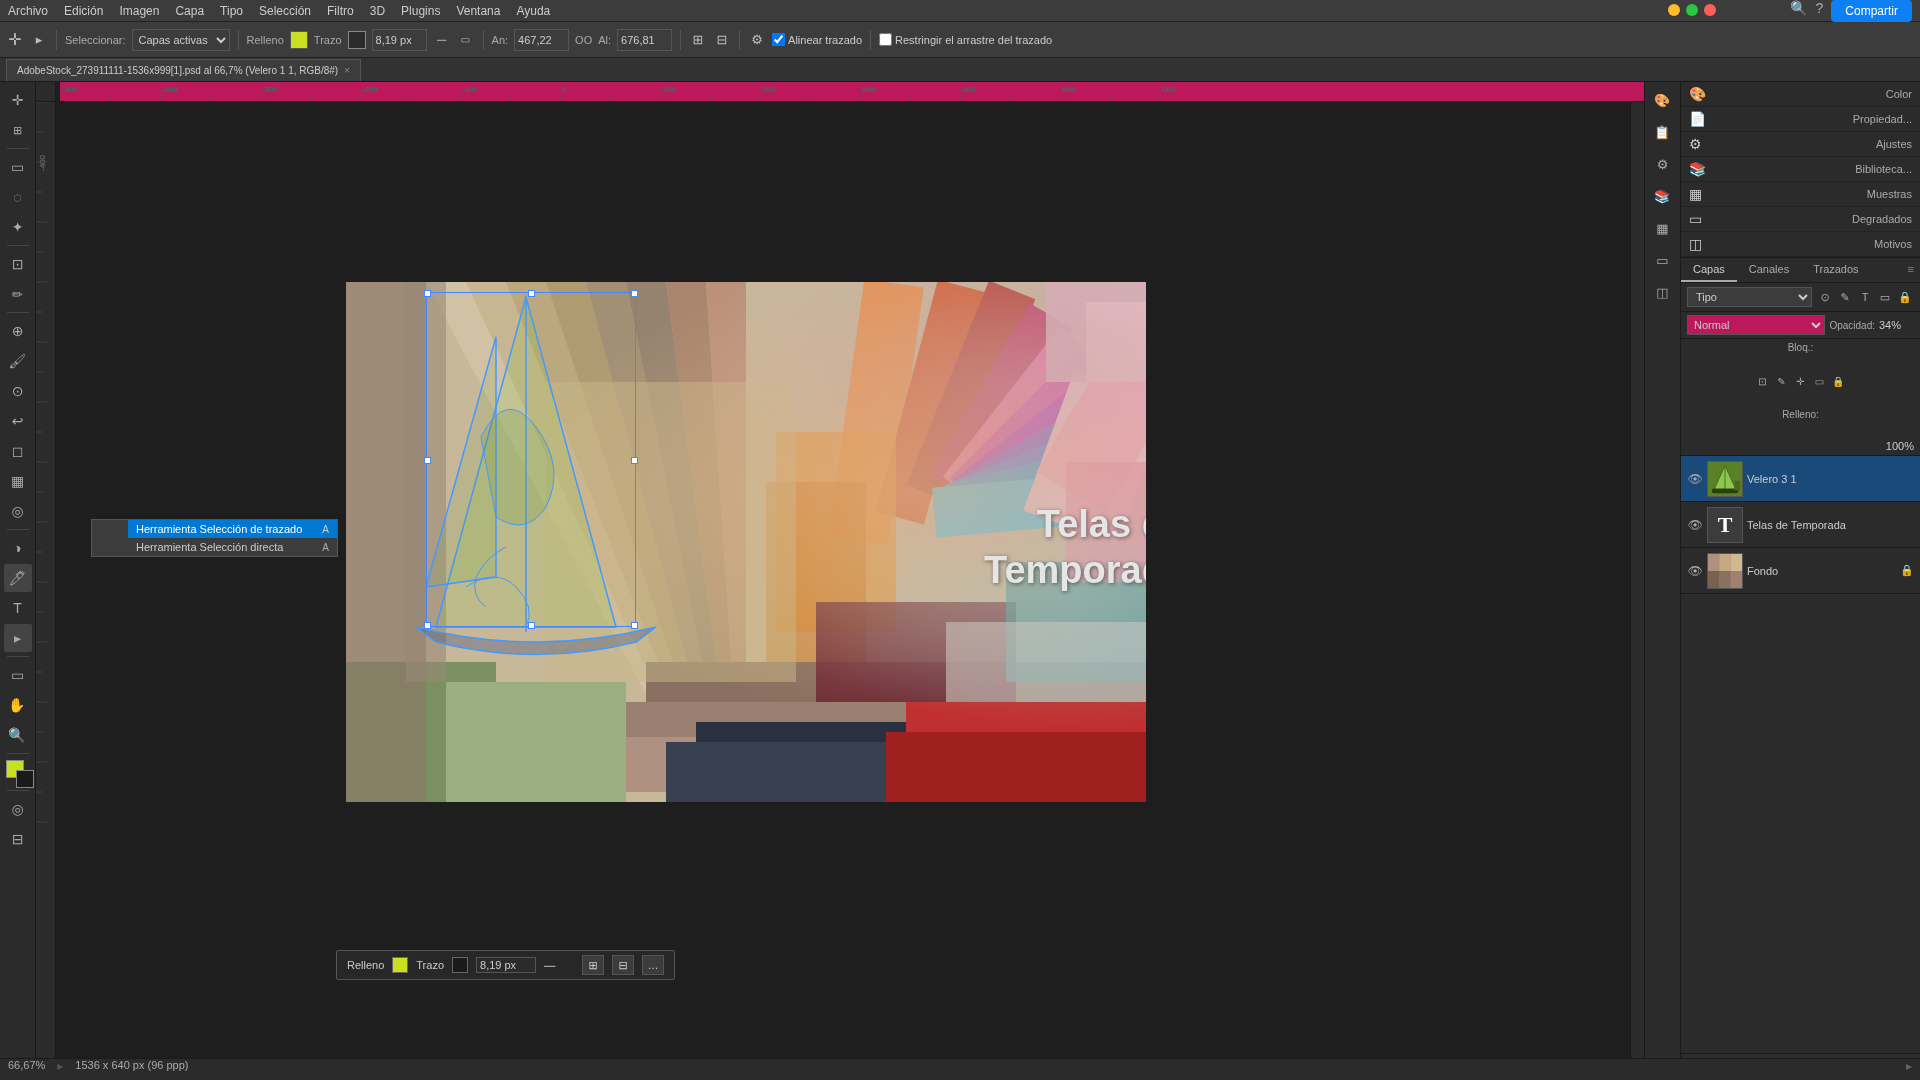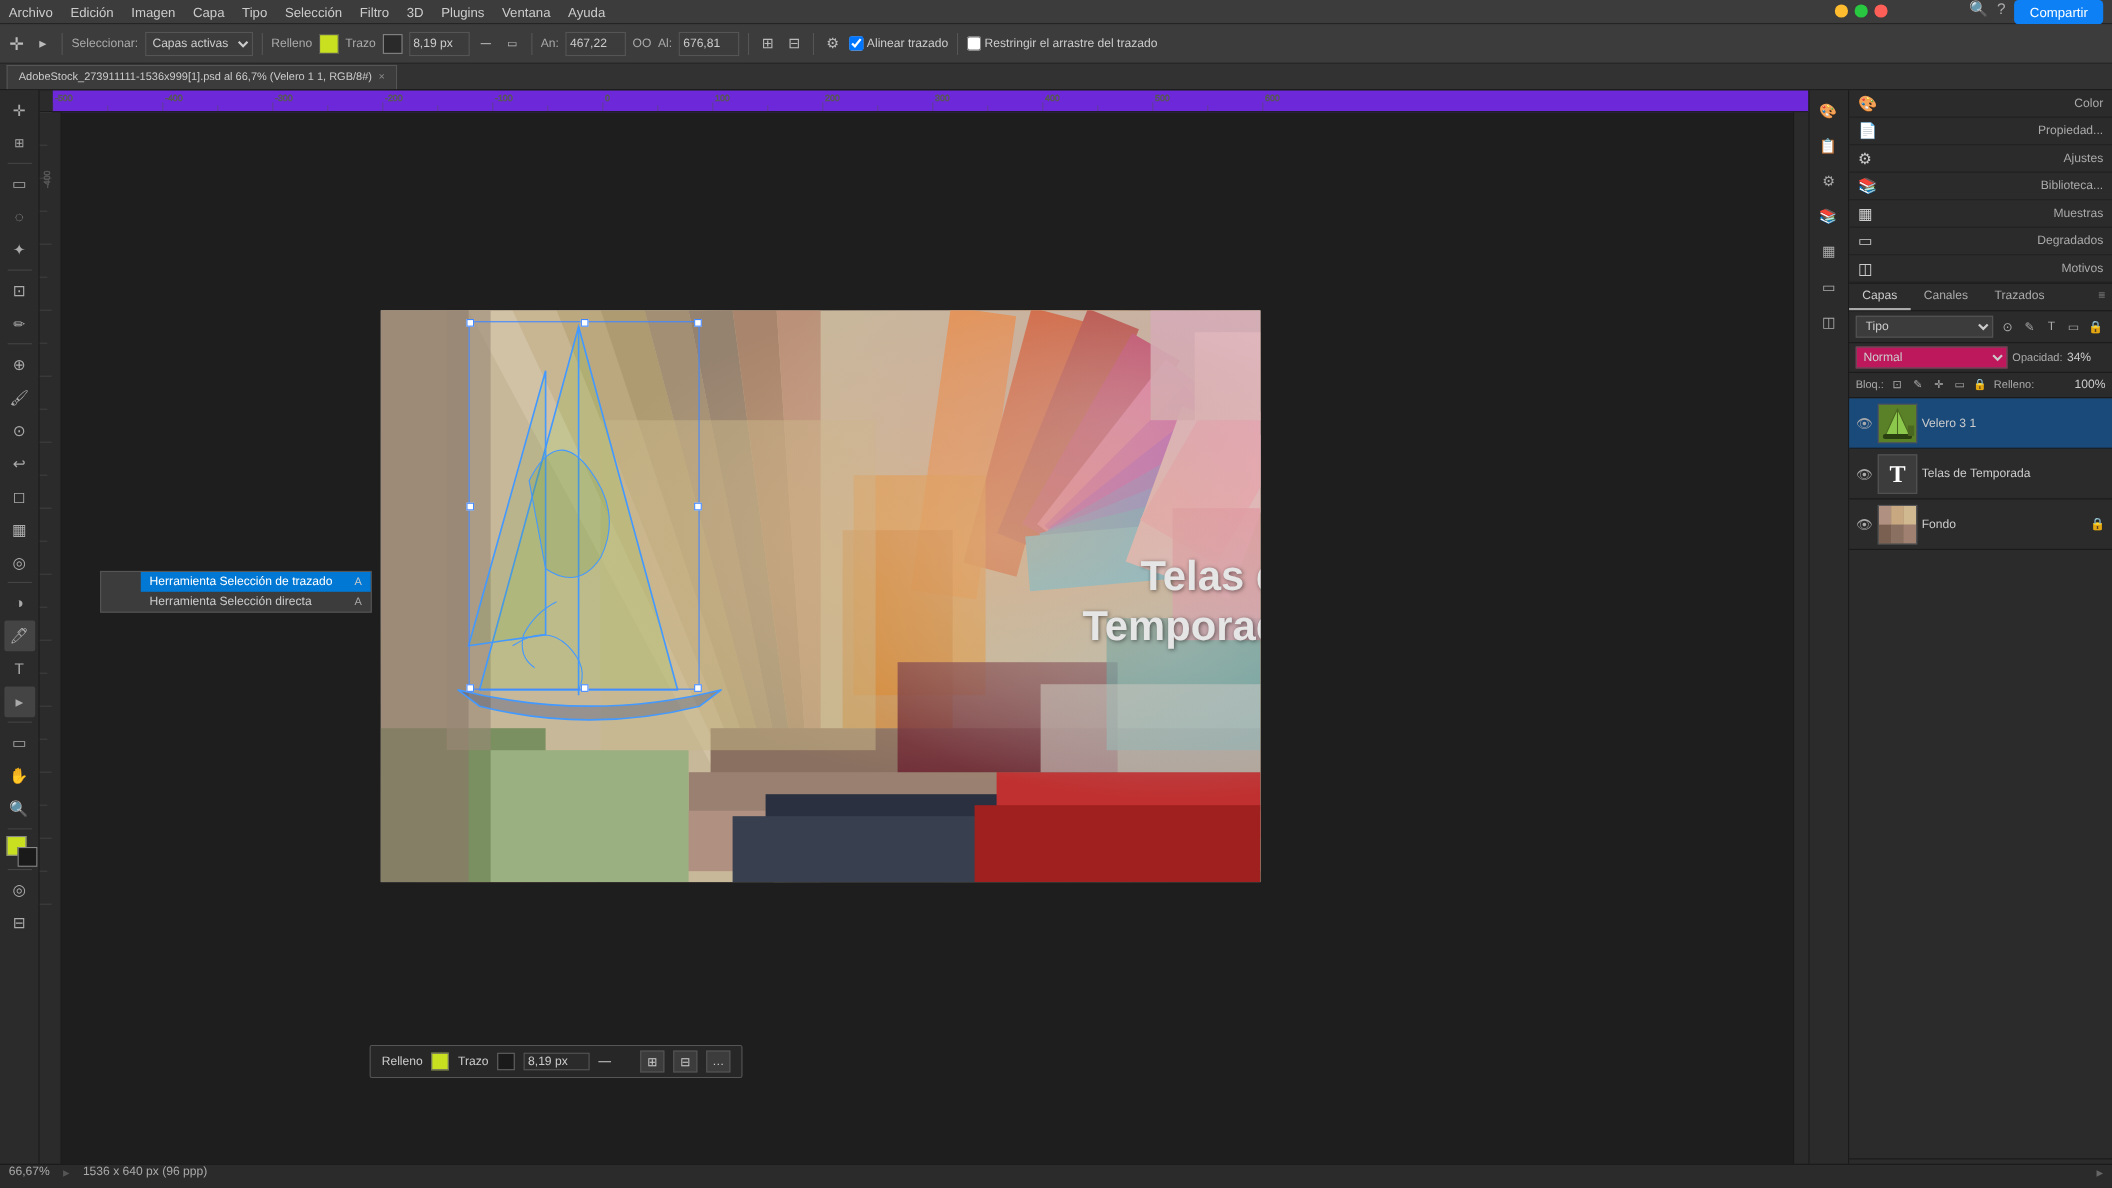--- a/index.html
+++ b/index.html
@@ -32,21 +32,21 @@
     .main-area { flex: 1; display: flex; overflow: hidden; }
 
     
     .left-toolbar { width: 36px; background: #2b2b2b; border-right: 1px solid #1a1a1a; display: flex; flex-direction: column; align-items: center; padding: 4px 0; gap: 2px; flex-shrink: 0; }
     .left-tool { width: 28px; height: 28px; display: flex; align-items: center; justify-content: center; cursor: pointer; border-radius: 2px; font-size: 14px; color: #aaa; position: relative; }
     .left-tool.active { background: #444; }
     .tool-sep { width: 22px; height: 1px; background: #444; margin: 2px 0; }
 
     
     .canvas-area { flex: 1; background: #1e1e1e; position: relative; overflow: hidden; }
-    .ruler-top { position: absolute; top: 0; left: 12px; right: 0; height: 20px; background: #6d28d9; border-bottom: 1px solid #1a1a1a; display: flex; align-items: flex-end; overflow: hidden; }
+    .ruler-top { position: absolute; top: 0; left: 24px; right: 0; height: 20px; background: #be185d; border-bottom: 1px solid #1a1a1a; display: flex; align-items: flex-end; overflow: hidden; font-weight: bold; }
     .ruler-left { position: absolute; top: 20px; left: 0; width: 20px; bottom: 0; background: #2b2b2b; border-right: 1px solid #1a1a1a; }
     .ruler-corner { position: absolute; top: 0; left: 0; width: 20px; height: 20px; background: #2b2b2b; border-right: 1px solid #1a1a1a; border-bottom: 1px solid #1a1a1a; }
     .canvas-content { position: absolute; top: 20px; left: 20px; right: 0; bottom: 20px; }
 
     
     .canvas-image { position: absolute; top: 180px; left: 290px; width: 800px; height: 520px; background: #666; overflow: hidden; }
     .canvas-image-bg {
       width: 100%; height: 100%;
       background: linear-gradient(135deg,
         #9a8578 0%, #b5a090 10%,
@@ -121,21 +121,21 @@
     .ps-icon { width: 18px; height: 18px; background: none; border: none; color: #aaa; cursor: pointer; display: flex; align-items: center; justify-content: center; font-size: 11px; }
 
     
     .blend-row { padding: 3px 6px; display: flex; align-items: center; gap: 4px; border-bottom: 1px solid #1a1a1a; }
     .blend-select { flex: 1; background: #be185d; border: 1px solid #555; color: #ccc; font-size: 11px; padding: 1px 2px; height: 20px; }
     .opacity-row { display: flex; align-items: center; gap: 4px; }
     .opacity-label { font-size: 10px; color: #aaa; }
     .opacity-value { font-size: 11px; color: #ccc; width: 35px; background: none; border: none; }
 
     
-    .fill-row { padding: 3px 6px; display: flex; align-items: center; gap: 4px; border-bottom: 1px solid #1a1a1a; }
+    .fill-row { padding: 3px 6px; display: flex; align-items: center; gap: 20px; border-bottom: 1px solid #1a1a1a; flex-direction: column; }
     .fill-icons { display: flex; gap: 3px; }
     .fi { width: 16px; height: 16px; background: none; border: none; color: #aaa; cursor: pointer; font-size: 10px; display: flex; align-items: center; justify-content: center; }
     .fill-label { font-size: 10px; color: #aaa; }
     .fill-value { font-size: 11px; color: #ccc; margin-left: auto; }
 
     
     .layer-list { flex: 1; overflow-y: auto; }
     .layer-item { display: flex; align-items: center; padding: 3px 6px; border-bottom: 1px solid #1a1a1a; gap: 4px; cursor: pointer; height: 46px; }
     .layer-item.selected { background: #1a4a7a; }
     .layer-eye { width: 16px; height: 16px; display: flex; align-items: center; justify-content: center; color: #aaa; font-size: 12px; cursor: pointer; flex-shrink: 0; }

